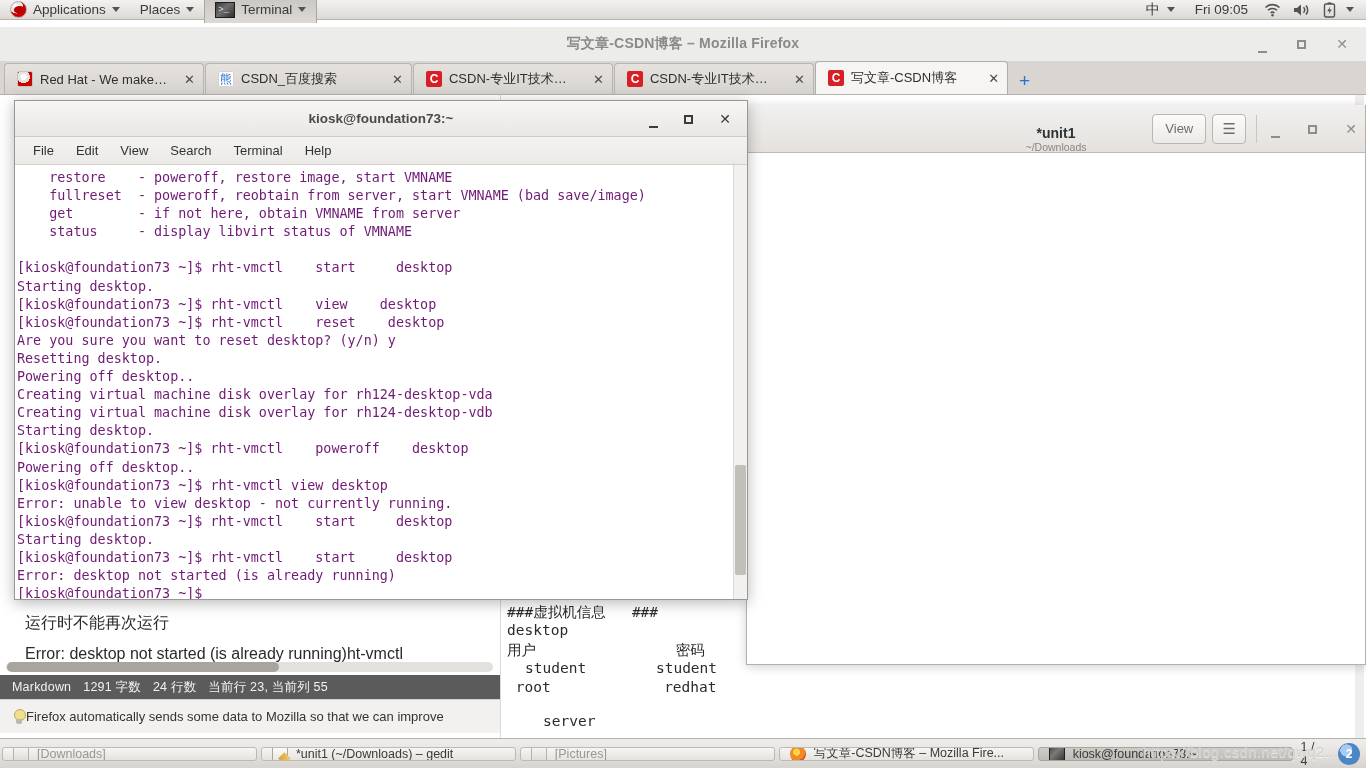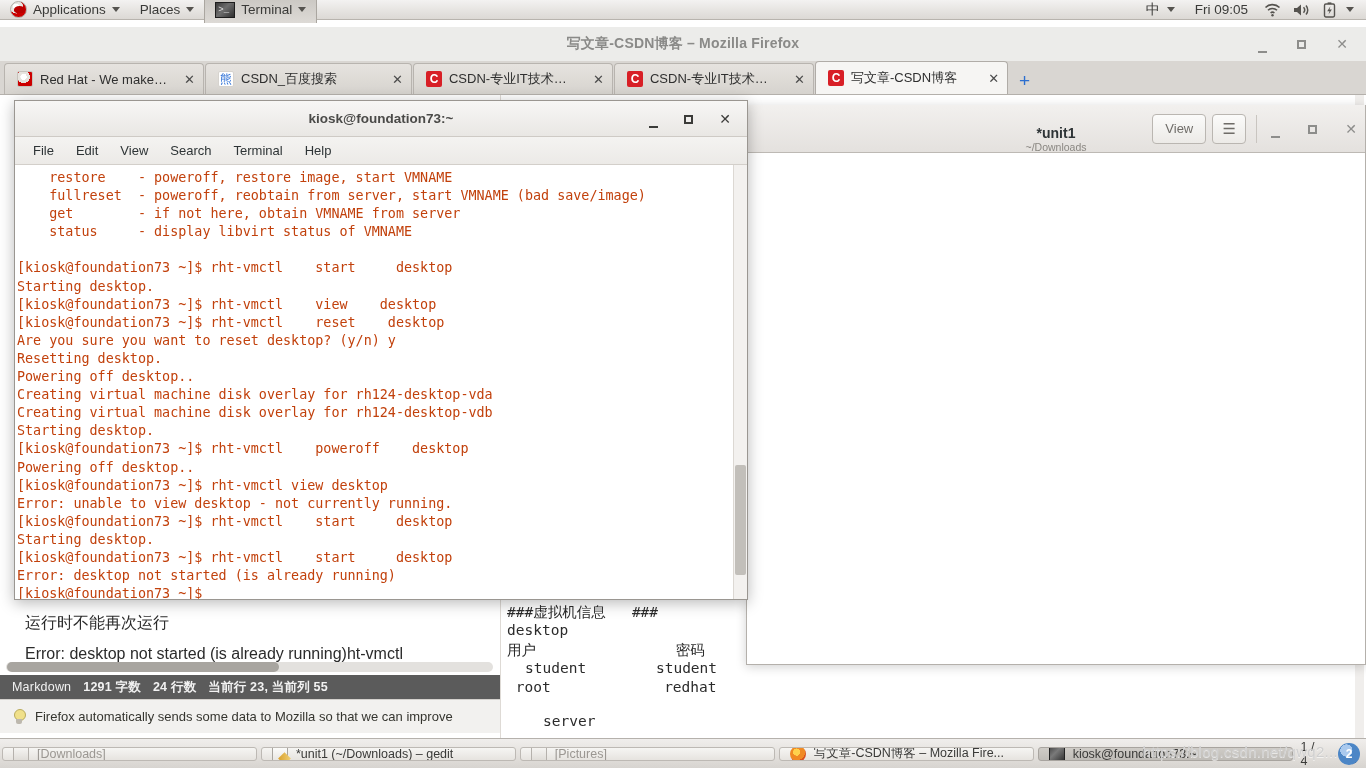--- a/index.html
+++ b/index.html
@@ -100,25 +100,25 @@
     position:absolute; left:6px; top:567px; width:487px; height:10px;
   }
   #hscroll .track { width:100%; height:10px; background:#e3e1de; border-radius:5px;}
   #hscroll .thumb { position:absolute; left:1px; top:0; width:272px; height:10px; background:#a8a5a0; border-radius:5px;}
 
   #statusbar {
     position:absolute; left:0; top:580px; width:500px; height:24px;
     background:#5b5b5b; color:#f2f2f2; font-size:12.5px;
     display:flex; align-items:center; padding-left:12px; gap:12px; letter-spacing:.2px;
   }
-  #statusbar b { font-weight:bold; }
+  #statusbar b { font-weight:normal; }
   #notifybar {
     position:absolute; left:0; top:604px; width:500px; height:34px;
     background:#f2f1ef; border-top:1px solid #d3d0cc;
-    display:flex; align-items:center; gap:9px; padding-left:12px; font-size:13px; color:#35352f;
+    display:flex; align-items:center; padding-left:12px; font-size:13px; color:#35352f;
   }
   .bulb { width:14px; height:16px; position:relative; }
   .bulb:before{content:""; position:absolute; left:2px; top:0; width:10px; height:10px; border-radius:50%;
     background:#f0e08a; border:1px solid #b9ab5c;}
   .bulb:after{content:""; position:absolute; left:4px; top:10px; width:6px; height:5px; background:#bdb8ae; border-radius:0 0 2px 2px;}
 
   
   #right-col {
     position:absolute; left:500px; top:0; width:866px; height:646px;
     background:#fff; border-left:1px solid #dedad5;
@@ -172,21 +172,21 @@
   #term-wc { margin-left:auto; display:flex; align-items:center; gap:26px; padding-right:16px; z-index:2; color:#3b3b39;}
   #term-menu {
     height:28px; background:linear-gradient(to bottom,#f4f3f1,#eceae7);
     border-bottom:1px solid #d3cfca;
     display:flex; align-items:center; gap:22px; padding-left:18px;
     font-size:13px; color:#2e3436;
   }
   #term-body {
     position:relative; background:#ffffff; height:434px;
     font-family:"DejaVu Sans Mono","Liberation Mono",monospace;
-    font-size:13.4px; line-height:18.1px; color:#c2410c;
+    font-size:13.4px; line-height:18.1px; color:#701a75;
     padding:4px 0 0 2px; overflow:hidden;
   }
   #term-body pre { font:inherit; white-space:pre; }
   #term-scroll { position:absolute; right:0; top:0; width:14px; height:434px; background:#f3f1ef; border-left:1px solid #dcd8d3;}
   #term-scroll .th { position:absolute; right:1px; top:300px; width:11px; height:110px; background:#c2bfba; border-radius:2px;}
 
   
   #taskbar {
     position:absolute; left:0; bottom:0; width:1366px; height:30px;
     background:linear-gradient(to bottom,#f0eeec 0%,#e2dfdb 60%,#d7d4d0 100%);

